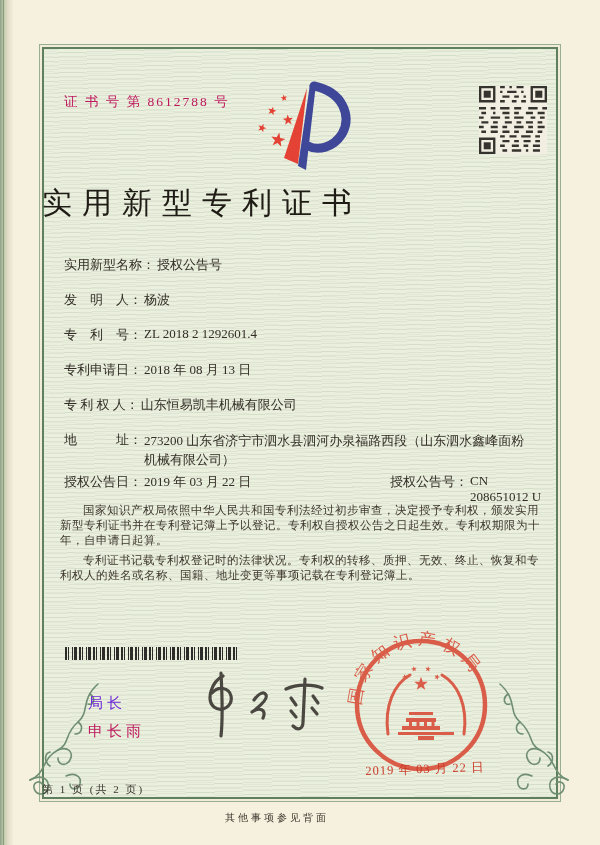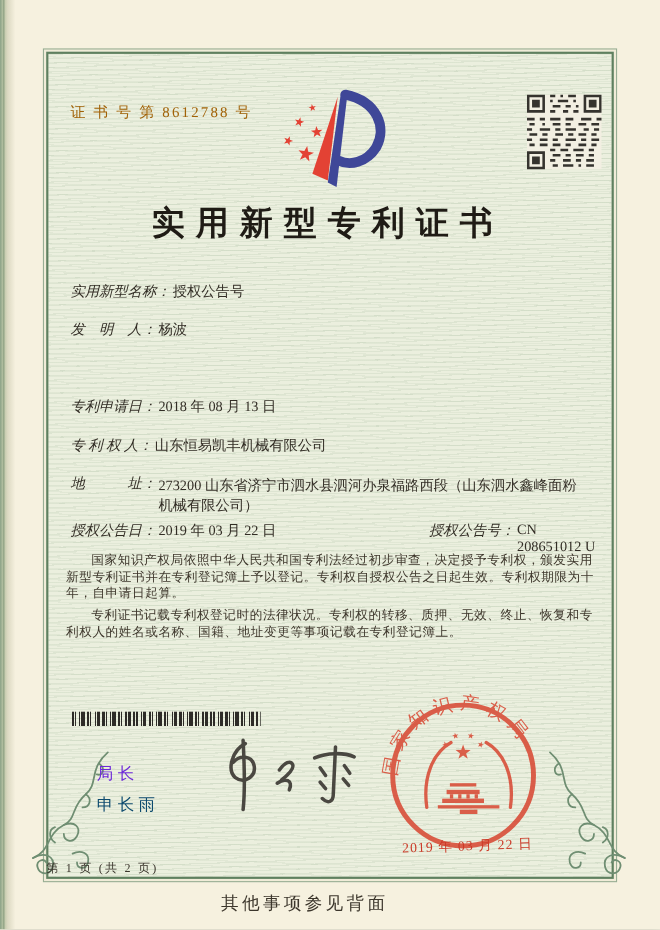--- a/index.html
+++ b/index.html
@@ -11,58 +11,58 @@
   .spine-line{position:absolute;left:3px;top:0;width:1px;height:845px;background:#5f7a5f;opacity:.55;}
 
   
   .frame{position:absolute;left:42px;top:47px;width:512px;height:748px;
          border:2px solid #5f805f;box-shadow:0 0 0 2px #f0ecd8, 0 0 0 3px #98ae94;
          background-color:#ebefde;
          background-image:
            repeating-linear-gradient(178deg, rgba(124,156,120,.13) 0 1px, rgba(0,0,0,0) 1px 4px),
            repeating-linear-gradient(182deg, rgba(124,156,120,.09) 0 1px, rgba(0,0,0,0) 1px 5px);}
 
-  .certnum{position:absolute;left:64px;top:93px;font-size:13.5px;letter-spacing:2px;color:#a16207;}
+  .certnum{position:absolute;left:64px;top:93px;font-size:13.5px;letter-spacing:2px;color:#be185d;}
 
   .logo{position:absolute;left:248px;top:78px;}
   .qr{position:absolute;left:479px;top:86px;}
 
-  .title{position:absolute;left:42px;top:183px;width:512px;text-align:center;
-         font-size:30px;letter-spacing:10px;color:#1f1b15;font-weight:700;}
+  .title{position:absolute;left:42px;top:183px;width:512px;
+         font-size:30px;letter-spacing:10px;color:#1f1b15;font-weight:400;}
 
   .row{position:absolute;left:64px;display:flex;font-size:13px;color:#322d25;}
-  .row .lab{white-space:pre;flex:0 0 auto;font-style:italic;}
+  .row .lab{white-space:pre;flex:0 0 auto;}
   .row .val{margin-left:2px;}
   .addr .val{width:392px;line-height:19px;}
 
   .grant-num{position:absolute;left:293px;top:0;display:flex;margin-left:33px;}
 
   .legal{position:absolute;left:60px;top:503px;width:486px;font-size:11.5px;line-height:15px;
          color:#3e372c;letter-spacing:.5px;}
   .legal p{margin:0 0 5px 0;text-indent:2em;}
 
   .barcode{position:absolute;left:65px;top:647px;width:172px;height:13px;
     background:repeating-linear-gradient(90deg,
       #2e2c28 0 2px, rgba(0,0,0,0) 2px 3px,
       #2e2c28 3px 4px, rgba(0,0,0,0) 4px 7px,
       #2e2c28 7px 8px, rgba(0,0,0,0) 8px 9px,
       #2e2c28 9px 12px, rgba(0,0,0,0) 12px 14px);}
 
   .director-title{position:absolute;left:88px;top:694px;font-size:15px;letter-spacing:4px;color:#6d28d9;}
-  .director-name{position:absolute;left:88px;top:722px;font-size:15px;letter-spacing:4px;color:#0c4a6e;}
+  .director-name{position:absolute;left:88px;top:722px;font-size:15px;letter-spacing:4px;color:#be185d;}
   .signature{position:absolute;left:192px;top:670px;}
 
   .seal{position:absolute;left:346px;top:630px;}
   .seal-date{position:absolute;left:350px;top:761px;width:150px;text-align:center;
              color:#cc3a28;font-size:12.5px;letter-spacing:1px;transform:rotate(-2deg);}
 
   .page-ind{position:absolute;left:42px;top:782px;width:460px;text-align:left;
             font-size:11px;color:#3a352c;letter-spacing:2px;}
   .back-note{position:absolute;left:42px;top:811px;width:470px;text-align:center;
-             font-size:16px;color:#3c362c;letter-spacing:3px;}
+             font-size:10px;color:#3c362c;letter-spacing:3px;}
 
   .ornament{position:absolute;}
   .orn-bl{left:20px;top:682px;}
   .orn-br{left:483px;top:682px;transform:scaleX(-1);}
 </style>
 </head>
 <body>
 
 <svg width="0" height="0" style="position:absolute" aria-hidden="true">
   <defs>
@@ -142,20 +142,24 @@
 
   <div class="title">实用新型专利证书</div>
 
   <div class="row" style="top:256px">
     <span class="lab">实用新型名称：</span>
     <span class="val">授权公告号</span>
   </div>
   <div class="row" style="top:291px">
     <span class="lab">发　明　人：</span>
     <span class="val">杨波</span>
+  </div>
+  <div class="row" style="top:326px">
+    <span class="lab">专　利　号：</span>
+    <span class="val">ZL 2018 2 1292601.4</span>
   </div>
   <div class="row" style="top:361px">
     <span class="lab">专利申请日：</span>
     <span class="val">2018 年 08 月 13 日</span>
   </div>
   <div class="row" style="top:396px">
     <span class="lab">专 利 权 人：</span>
     <span class="val">山东恒易凯丰机械有限公司</span>
   </div>
   <div class="row addr" style="top:431px">

